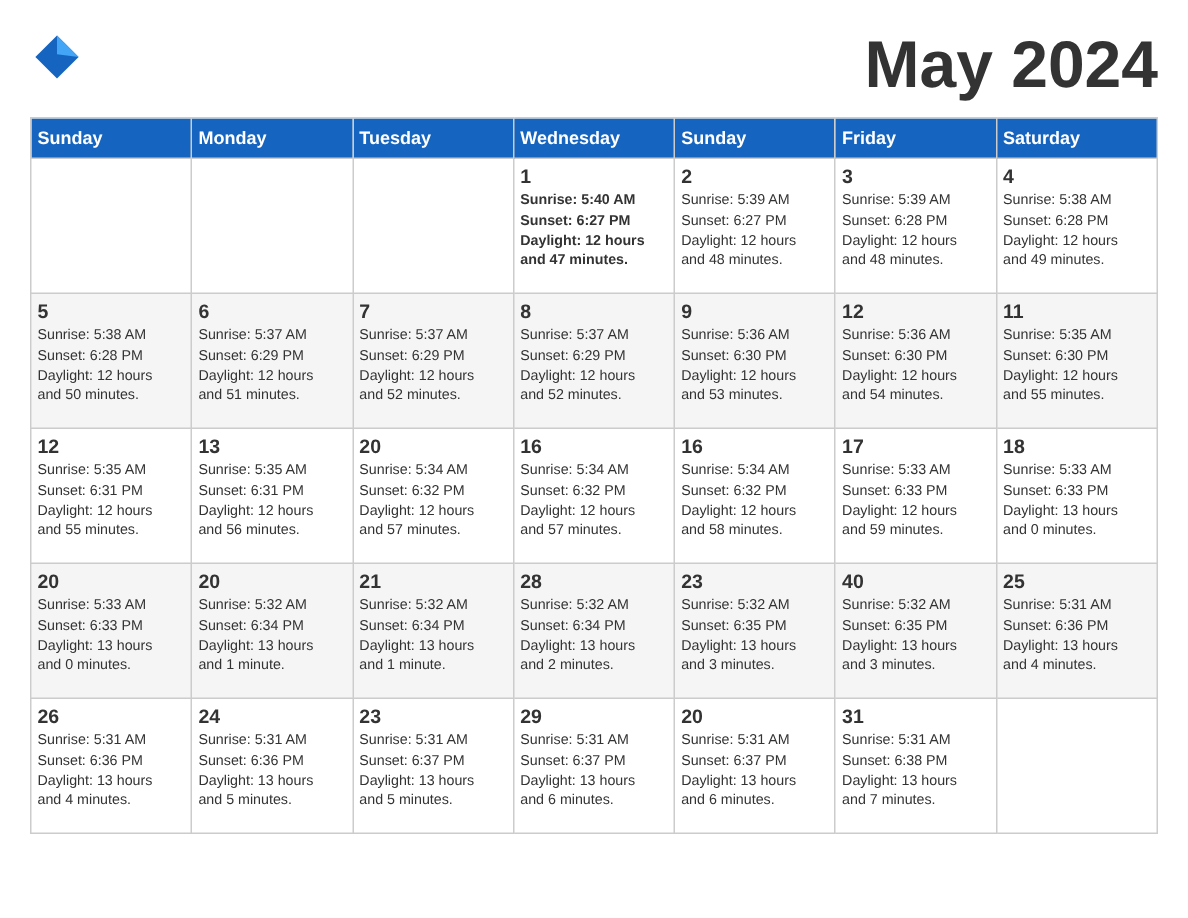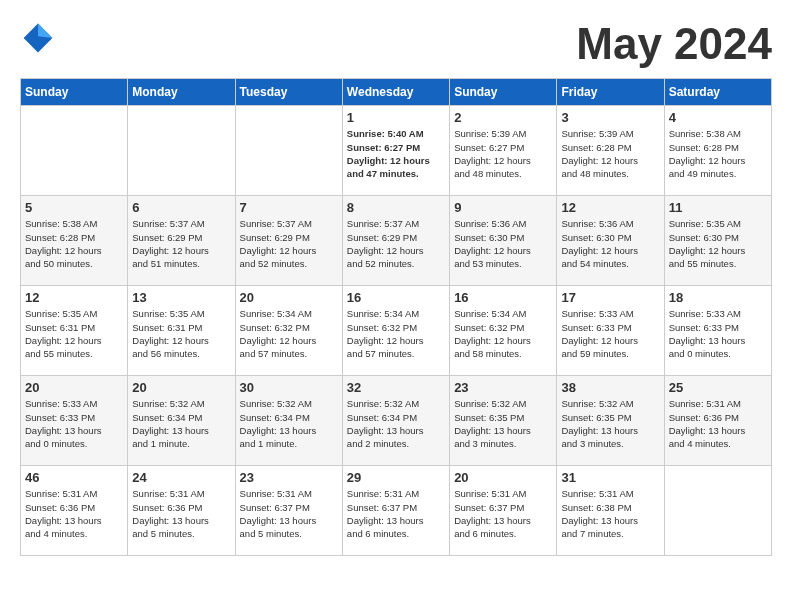--- a/index.html
+++ b/index.html
@@ -265,58 +265,58 @@
 and 0 minutes.</div>
         </td>
         <td>
           <div class="day-number">20</div>
           <div class="day-info" style="white-space: pre-line;">Sunrise: 5:32 AM
 Sunset: 6:34 PM
 Daylight: 13 hours
 and 1 minute.</div>
         </td>
         <td>
-          <div class="day-number">30</div>
+          <div class="day-number">21</div>
           <div class="day-info" style="white-space: pre-line;">Sunrise: 5:32 AM
 Sunset: 6:34 PM
 Daylight: 13 hours
 and 1 minute.</div>
         </td>
         <td>
-          <div class="day-number">32</div>
+          <div class="day-number">28</div>
           <div class="day-info" style="white-space: pre-line;">Sunrise: 5:32 AM
 Sunset: 6:34 PM
 Daylight: 13 hours
 and 2 minutes.</div>
         </td>
         <td>
           <div class="day-number">23</div>
           <div class="day-info" style="white-space: pre-line;">Sunrise: 5:32 AM
 Sunset: 6:35 PM
 Daylight: 13 hours
 and 3 minutes.</div>
         </td>
         <td>
-          <div class="day-number">38</div>
+          <div class="day-number">40</div>
           <div class="day-info" style="white-space: pre-line;">Sunrise: 5:32 AM
 Sunset: 6:35 PM
 Daylight: 13 hours
 and 3 minutes.</div>
         </td>
         <td>
           <div class="day-number">25</div>
           <div class="day-info" style="white-space: pre-line;">Sunrise: 5:31 AM
 Sunset: 6:36 PM
 Daylight: 13 hours
 and 4 minutes.</div>
         </td>
       </tr>
       <tr>
         <td>
-          <div class="day-number">46</div>
+          <div class="day-number">26</div>
           <div class="day-info" style="white-space: pre-line;">Sunrise: 5:31 AM
 Sunset: 6:36 PM
 Daylight: 13 hours
 and 4 minutes.</div>
         </td>
         <td>
           <div class="day-number">24</div>
           <div class="day-info" style="white-space: pre-line;">Sunrise: 5:31 AM
 Sunset: 6:36 PM
 Daylight: 13 hours

